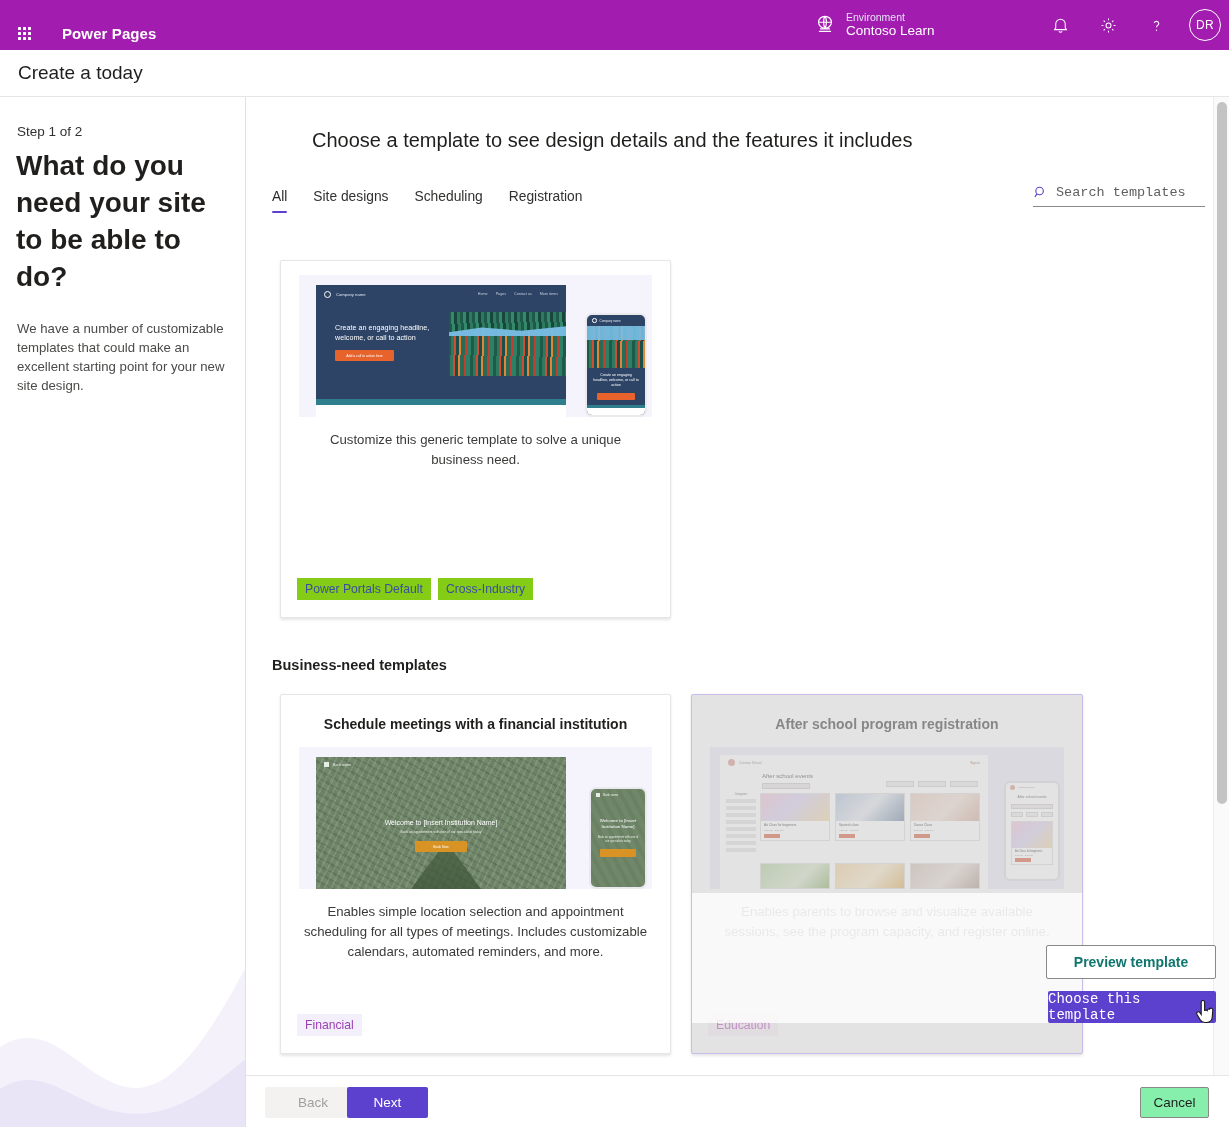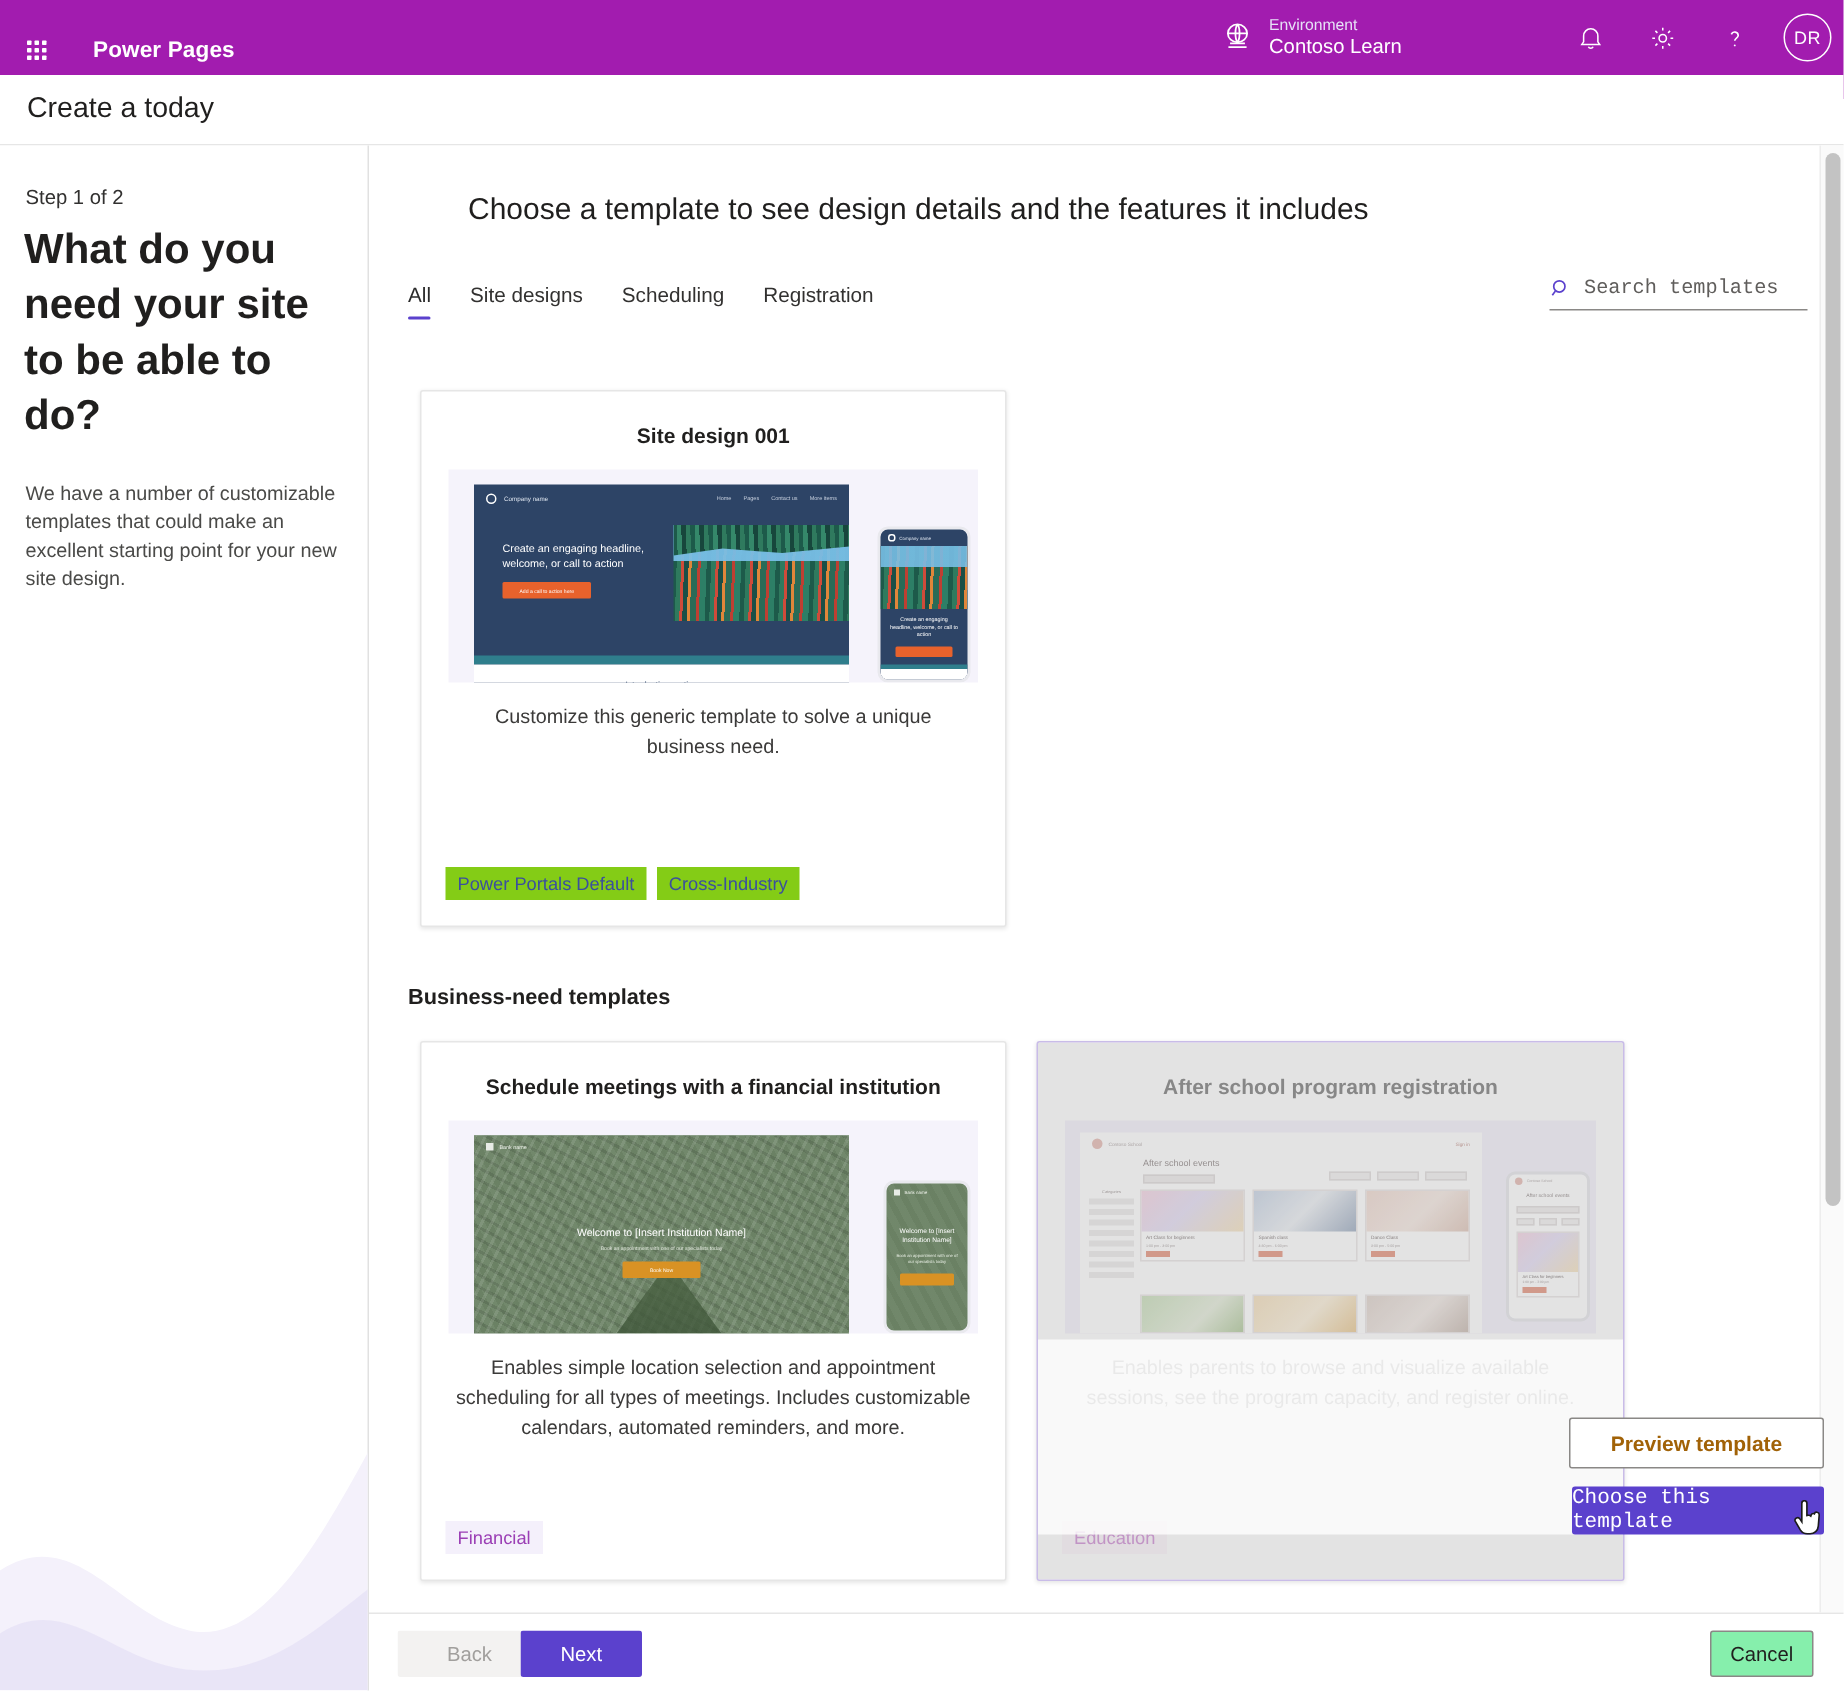--- a/index.html
+++ b/index.html
@@ -162,21 +162,21 @@
   #section-heading {
     position: absolute; left: 26px; top: 560px; font-size: 14.5px;
     font-weight: 700; color: #201f1e;
   }
 
   
   #preview-template-button {
     position: absolute; left: 800px; top: 848px; width: 170px; height: 34px;
     background: #ffffff; border: 1px solid #8a8886; border-radius: 2px;
     display: flex; align-items: center; justify-content: center;
-    font-size: 14px; font-weight: 600; color: #a16207; cursor: pointer; z-index: 30;
+    font-size: 14px; font-weight: 600; color: #0f766e; cursor: pointer; z-index: 30;
   }
   #choose-this-template-button {
     position: absolute; left: 802px; top: 894px; width: 168px; height: 32px;
     background: #5b41cd; border-radius: 2px;
     display: flex; align-items: center; justify-content: center;
     font-size: 14px; color: #ffffff; cursor: pointer; z-index: 30; font-family: Liberation Mono, monospace;
   }
   #cursor-pointer-icon { position: absolute; left: 949px; top: 903px; z-index: 40; pointer-events: none; }
 
   
@@ -434,21 +434,20 @@
 
   <div id="search-wrap">
     <svg id="search-icon" viewBox="0 0 24 24" fill="none" stroke="currentColor" stroke-width="1.8">
       <circle cx="10.5" cy="9.5" r="6"></circle>
         <path d="M6.3 14.3L3 19"></path>
     </svg>
     <input id="search-input" placeholder="Search templates" style="">
   </div>
 
   <div class="card" id="card-site-design-001">
-    <div class="card-title">Site design 001</div>
     <div class="thumb-frame">
       <div class="pv1-desktop">
         <div class="pv1-nav">
           <div class="pv1-logo"></div>
           <div class="pv1-co">Company name</div>
           <div class="pv1-navlinks">
             <span>Home</span>
             <span>Pages</span>
             <span>Contact us</span>
             <span>More items</span>

